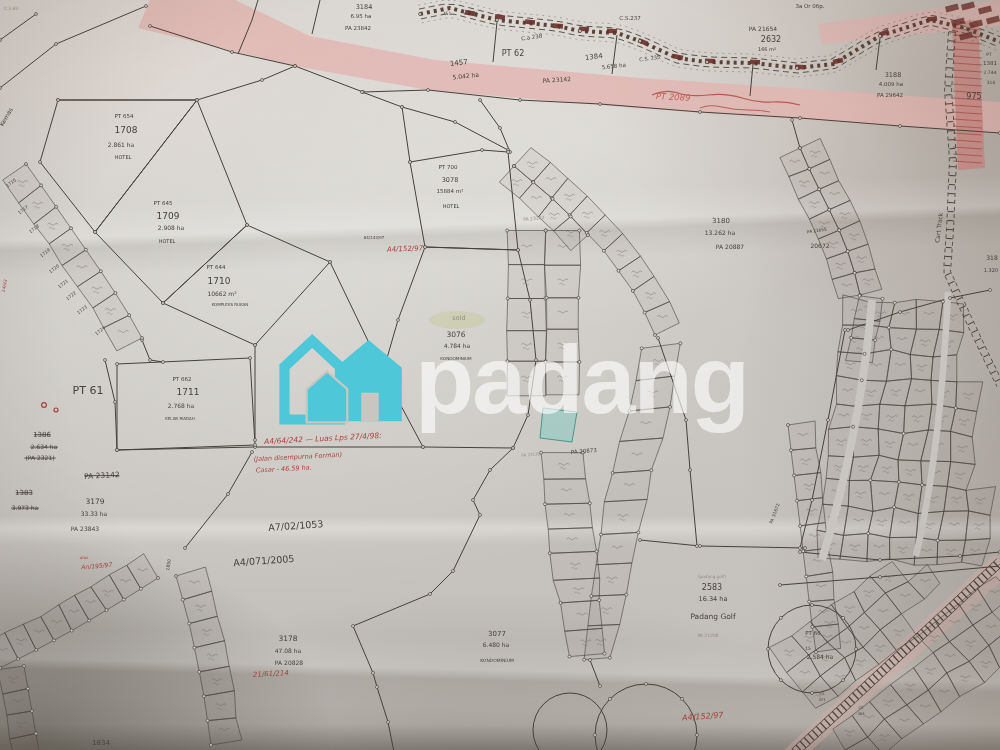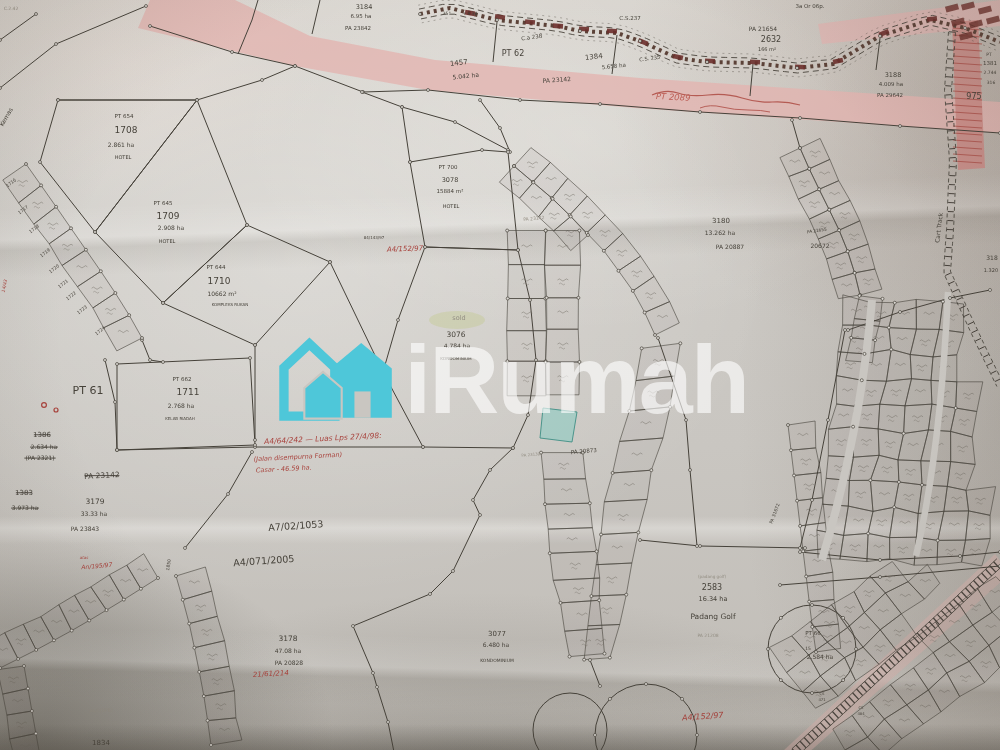--- a/index.html
+++ b/index.html
@@ -1137,17 +1137,17 @@
       </g>
   </svg>
 
   <div class="watermark">
     <svg width="144" height="102" viewBox="0 0 144 102">
       <path d="M7,97 V40 L37,12 L67,40 V97 Z" fill="none" stroke="#4ec7d9" stroke-width="11"></path>
       <path d="M62,99 V41 L98,11 L134,41 V99 Z" fill="#4ec7d9"></path>
       <rect x="90" y="68" width="19" height="31" fill="#c9c6c1"></rect>
       <path d="M31,100 V64 L53,45 L75,64 V100 Z" fill="#4ec7d9" stroke="#c9c6c1" stroke-width="2.5"></path>
     </svg>
-    <div class="wm-text">iRumah</div>
+    <div class="wm-text">padang</div>
   </div>
 
   <div class="vignette"></div>
 </div>
 
 </body></html>

